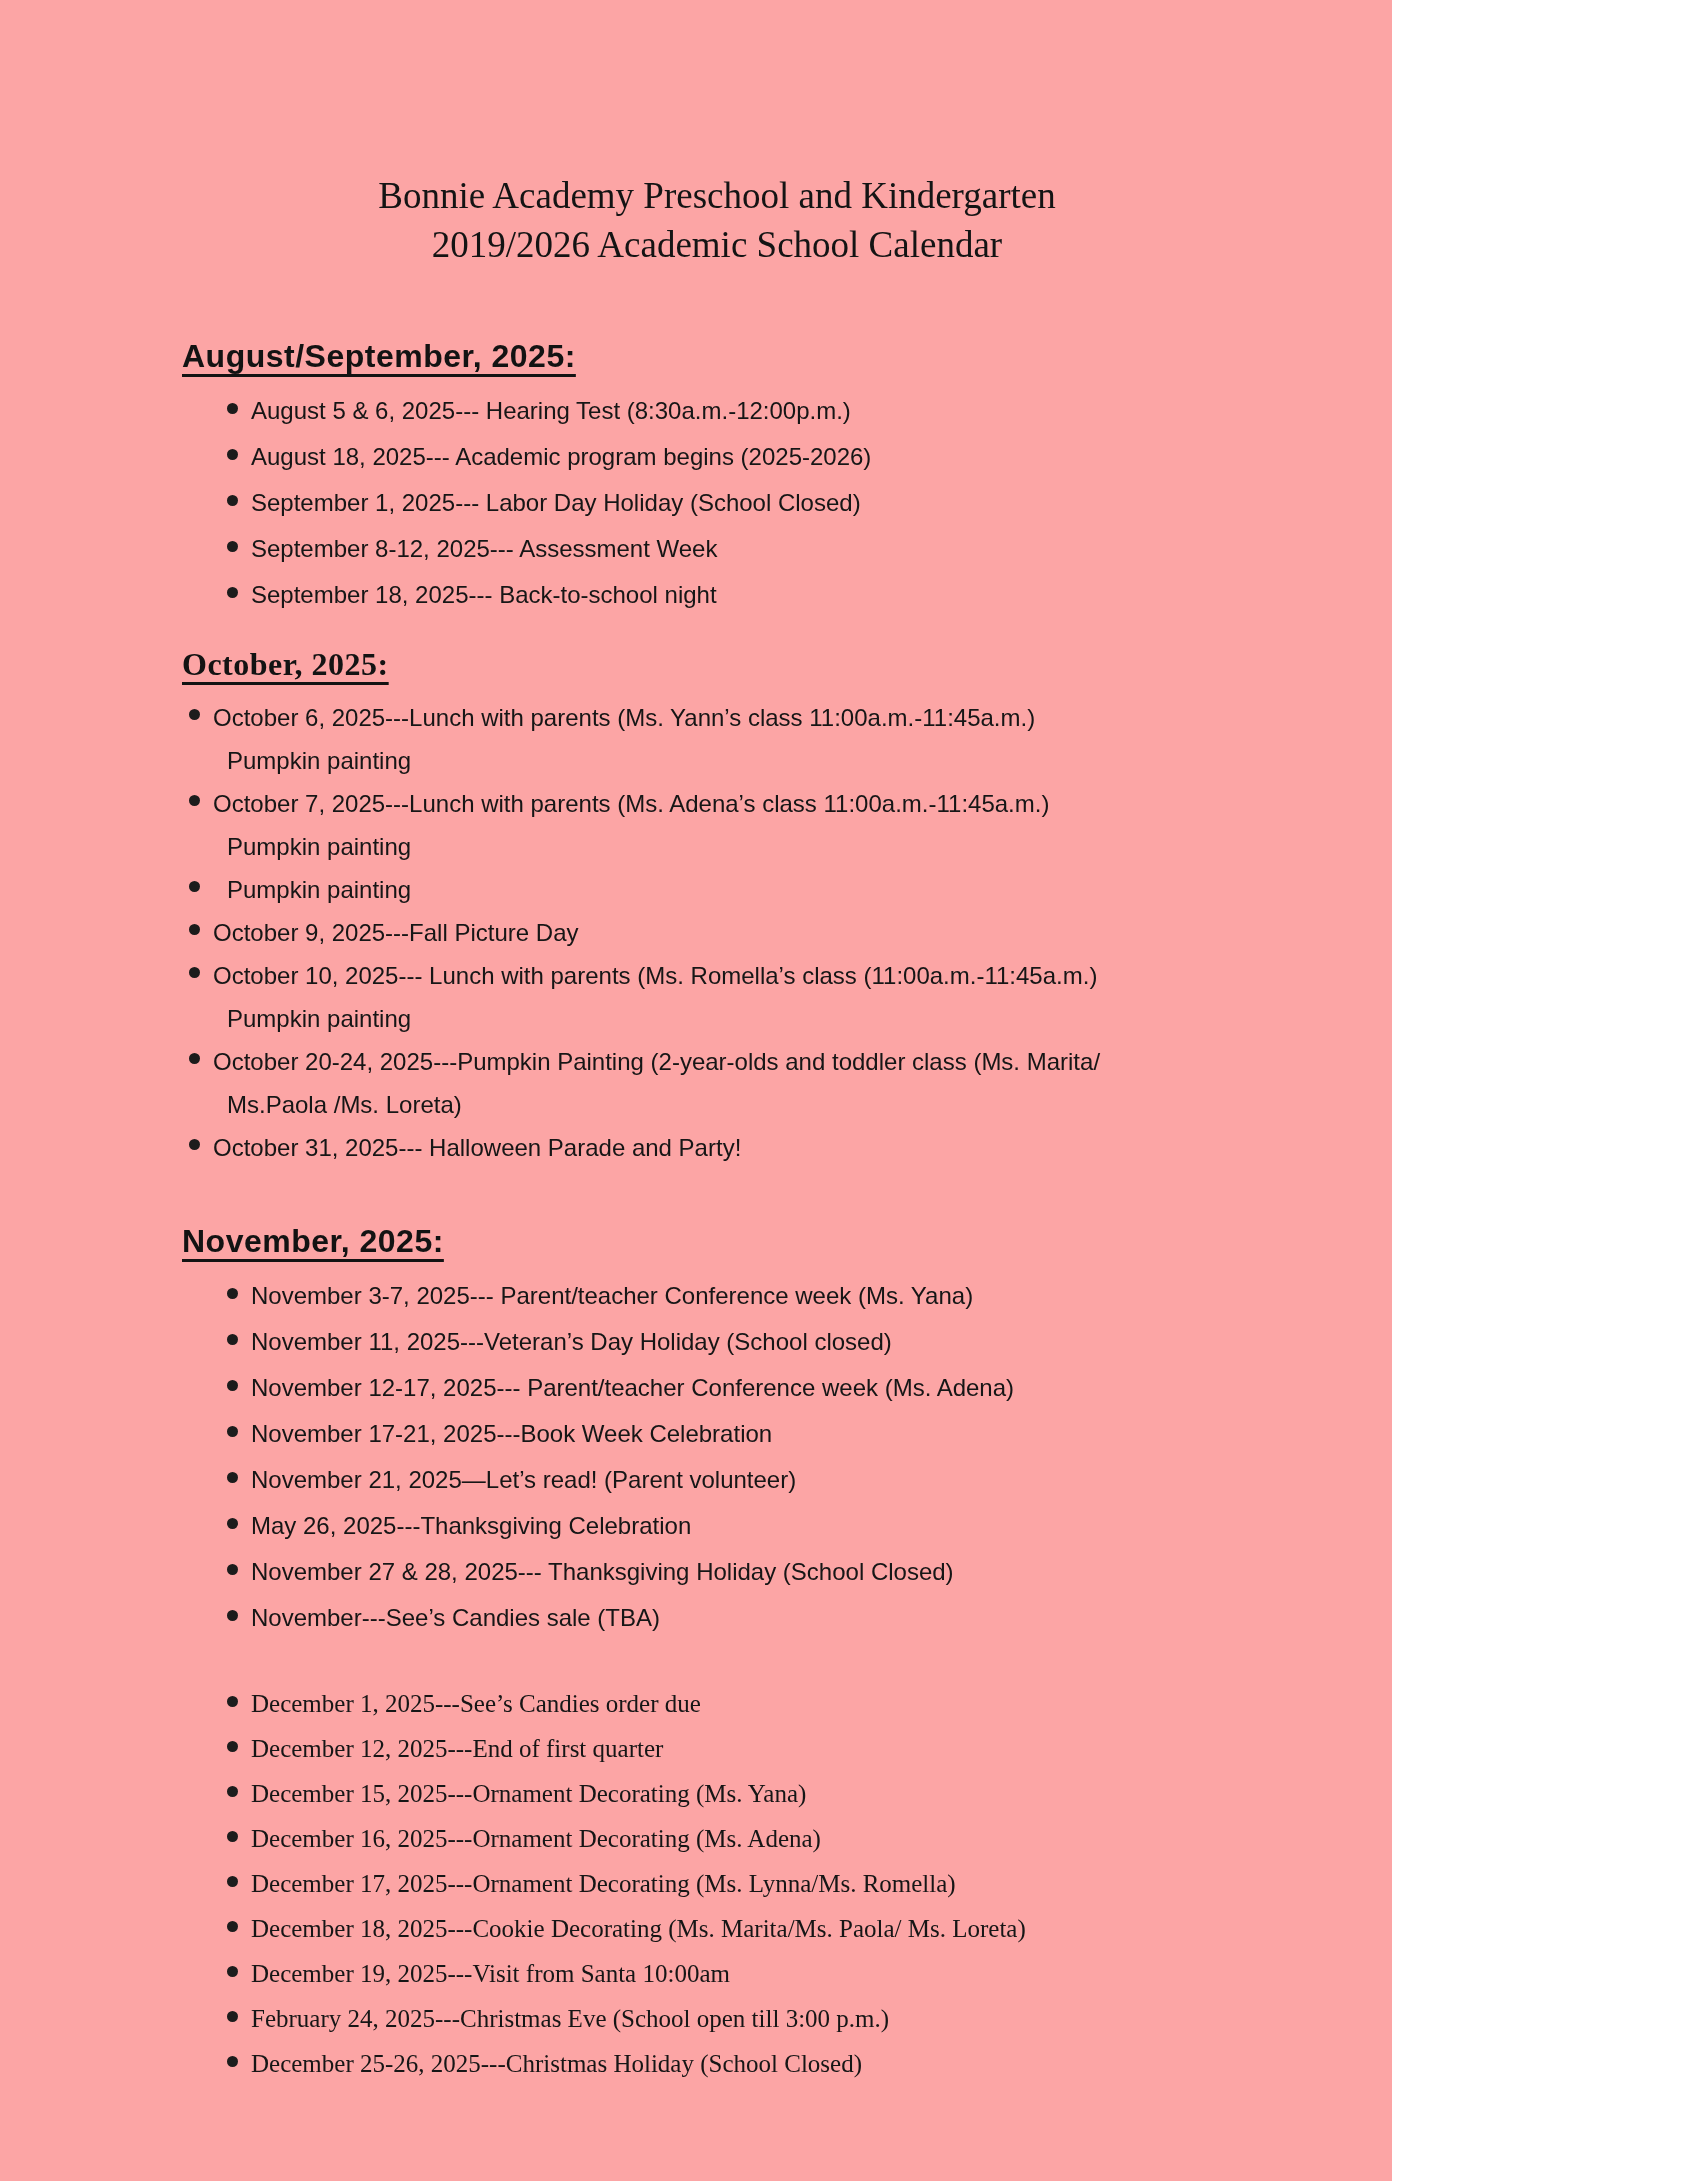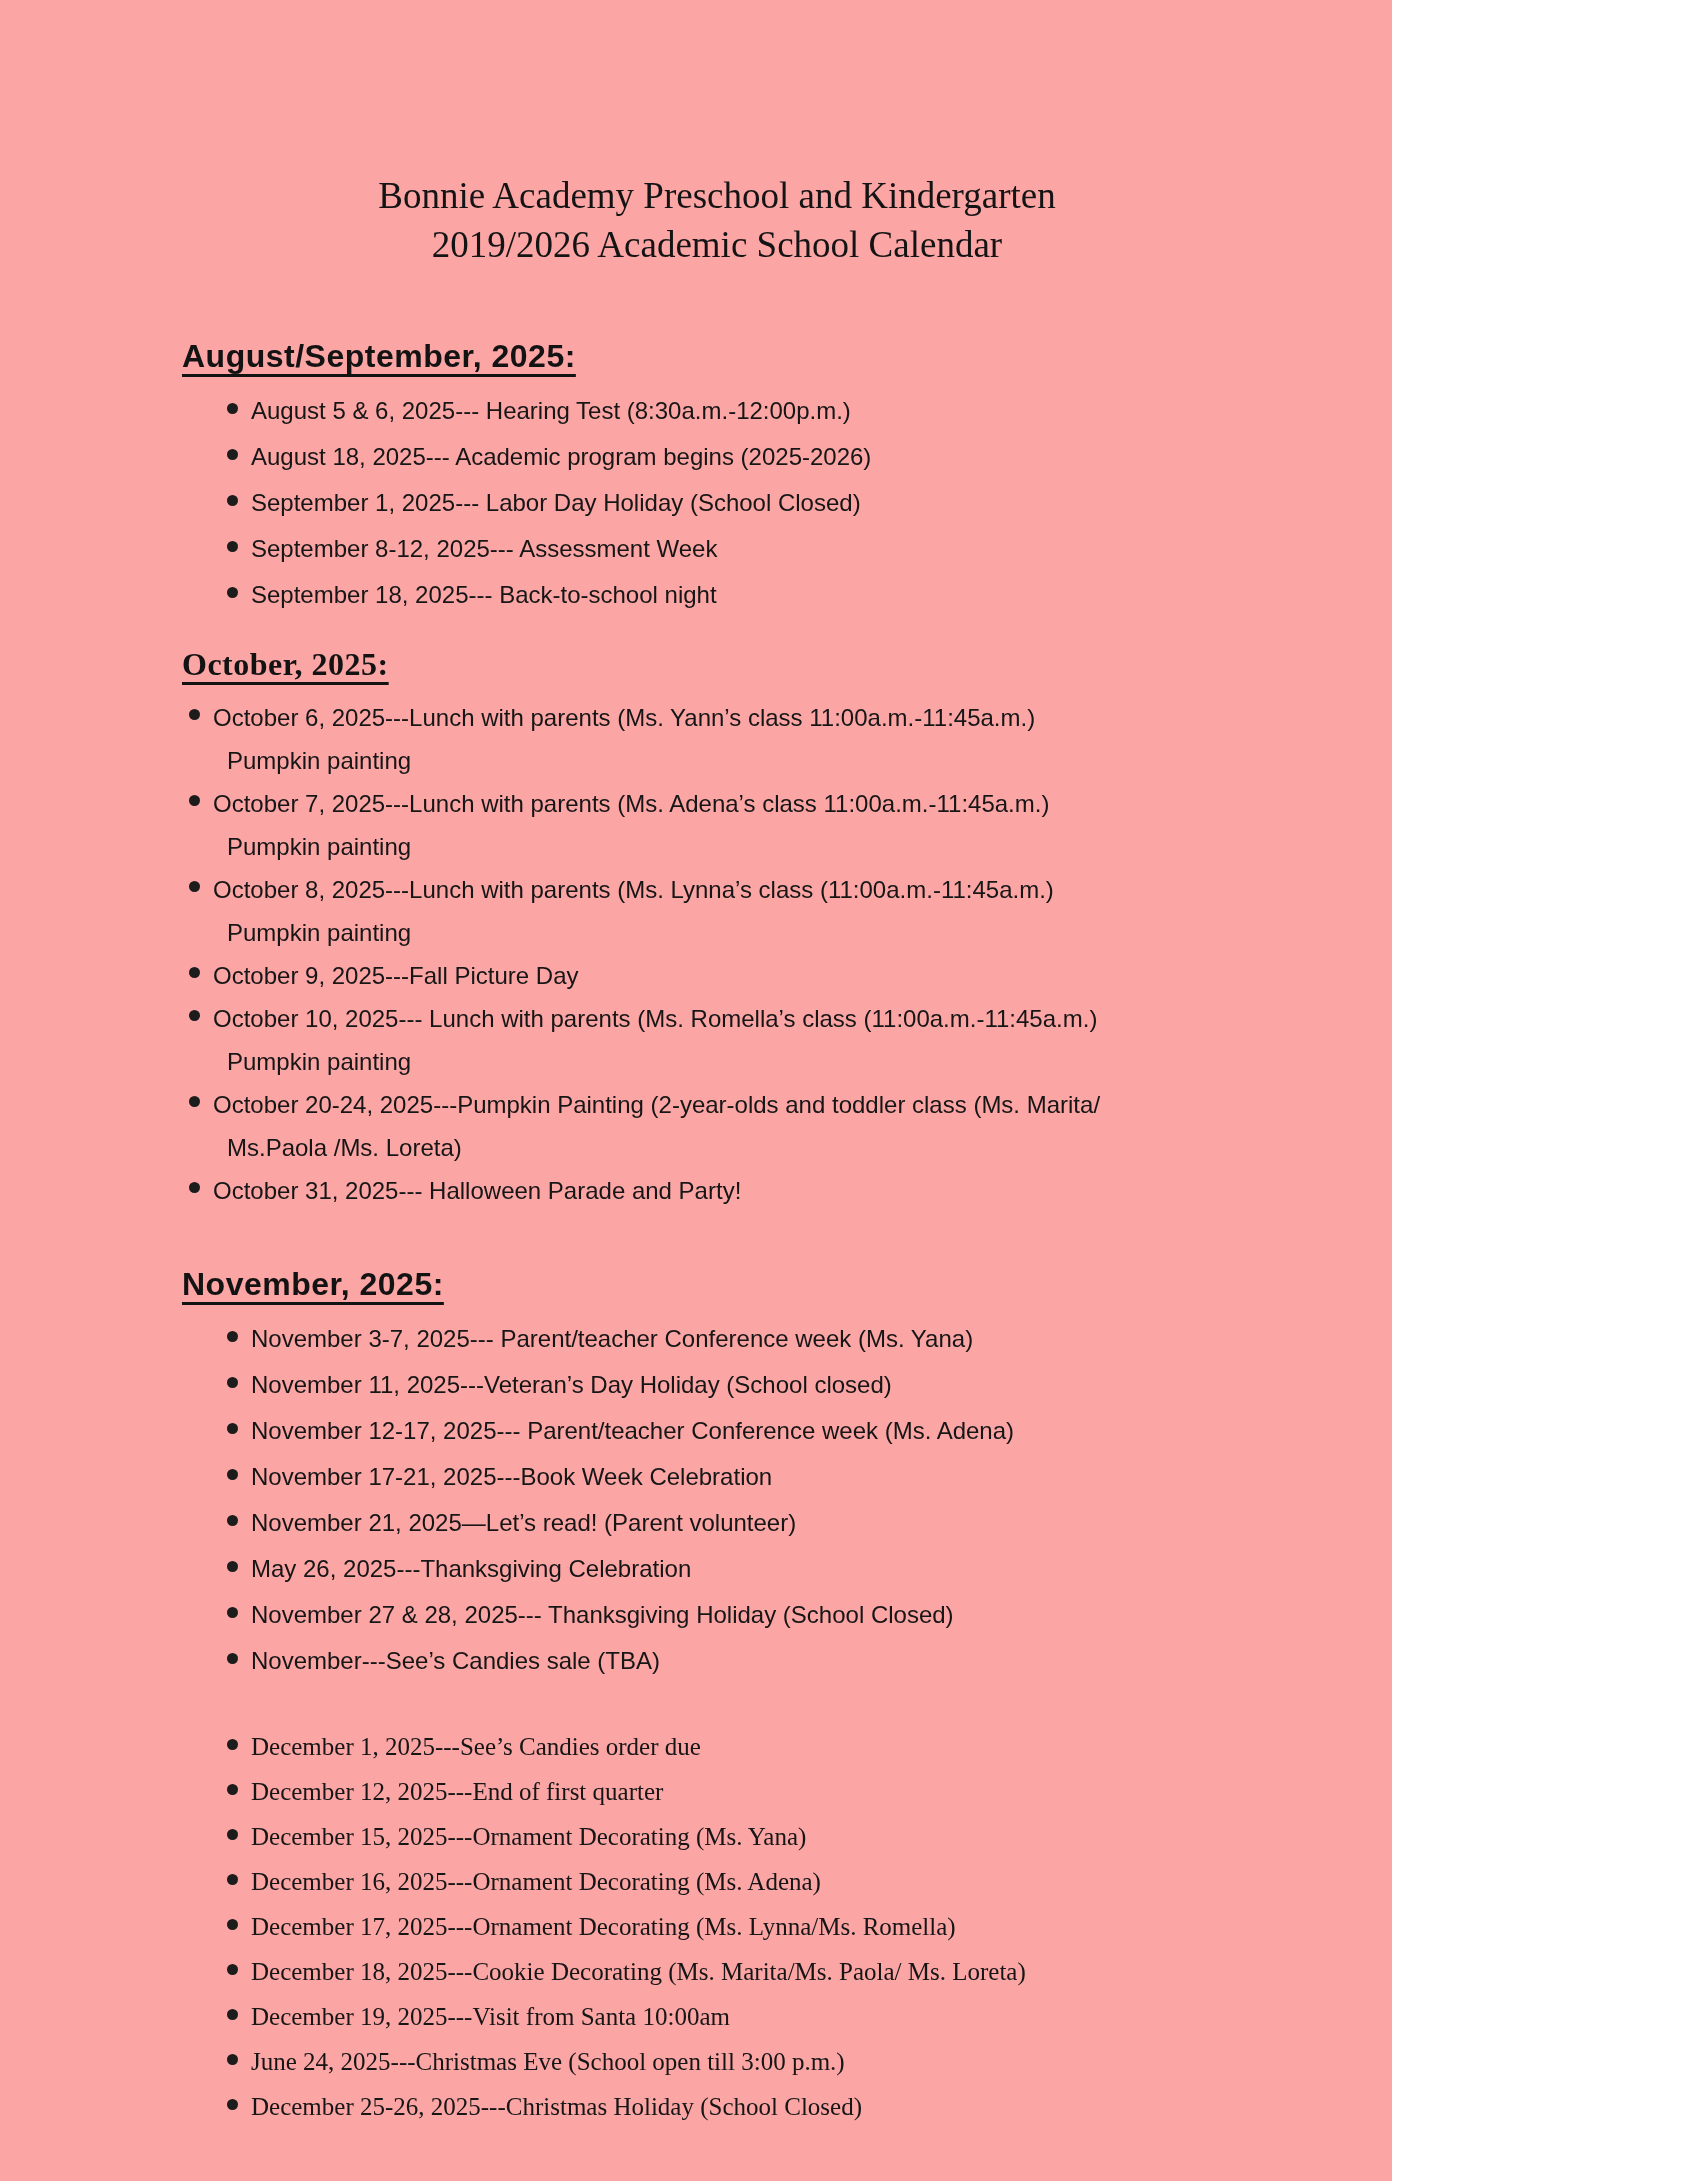--- a/index.html
+++ b/index.html
@@ -101,21 +101,20 @@
         <ul class="events">
           <li class="event">
             <div class="line main">October 6, 2025---Lunch with parents (Ms. Yann’s class 11:00a.m.-11:45a.m.)</div>
             <div class="line cont">Pumpkin painting</div>
           </li>
           <li class="event">
             <div class="line main">October 7, 2025---Lunch with parents (Ms. Adena’s class 11:00a.m.-11:45a.m.)</div>
             <div class="line cont">Pumpkin painting</div>
           </li>
           <li class="event">
-            <div class="line main">October 8, 2025---Lunch with parents (Ms. Lynna’s class (11:00a.m.-11:45a.m.)</div>
             <div class="line cont">Pumpkin painting</div>
           </li>
           <li class="event">
             <div class="line main">October 9, 2025---Fall Picture Day</div>
           </li>
           <li class="event">
             <div class="line main">October 10, 2025--- Lunch with parents (Ms. Romella’s class (11:00a.m.-11:45a.m.)</div>
             <div class="line cont">Pumpkin painting</div>
           </li>
           <li class="event">
@@ -173,21 +172,21 @@
           <li class="event">
             <div class="line main">December 17, 2025---Ornament Decorating (Ms. Lynna/Ms. Romella)</div>
           </li>
           <li class="event">
             <div class="line main">December 18, 2025---Cookie Decorating (Ms. Marita/Ms. Paola/ Ms. Loreta)</div>
           </li>
           <li class="event">
             <div class="line main">December 19, 2025---Visit from Santa 10:00am</div>
           </li>
           <li class="event">
-            <div class="line main">June 24, 2025---Christmas Eve (School open till 3:00 p.m.)</div>
+            <div class="line main">February 24, 2025---Christmas Eve (School open till 3:00 p.m.)</div>
           </li>
           <li class="event">
             <div class="line main">December 25-26, 2025---Christmas Holiday (School Closed)</div>
           </li>
         </ul>
       </section>
     </div>
 </div>
 
 

